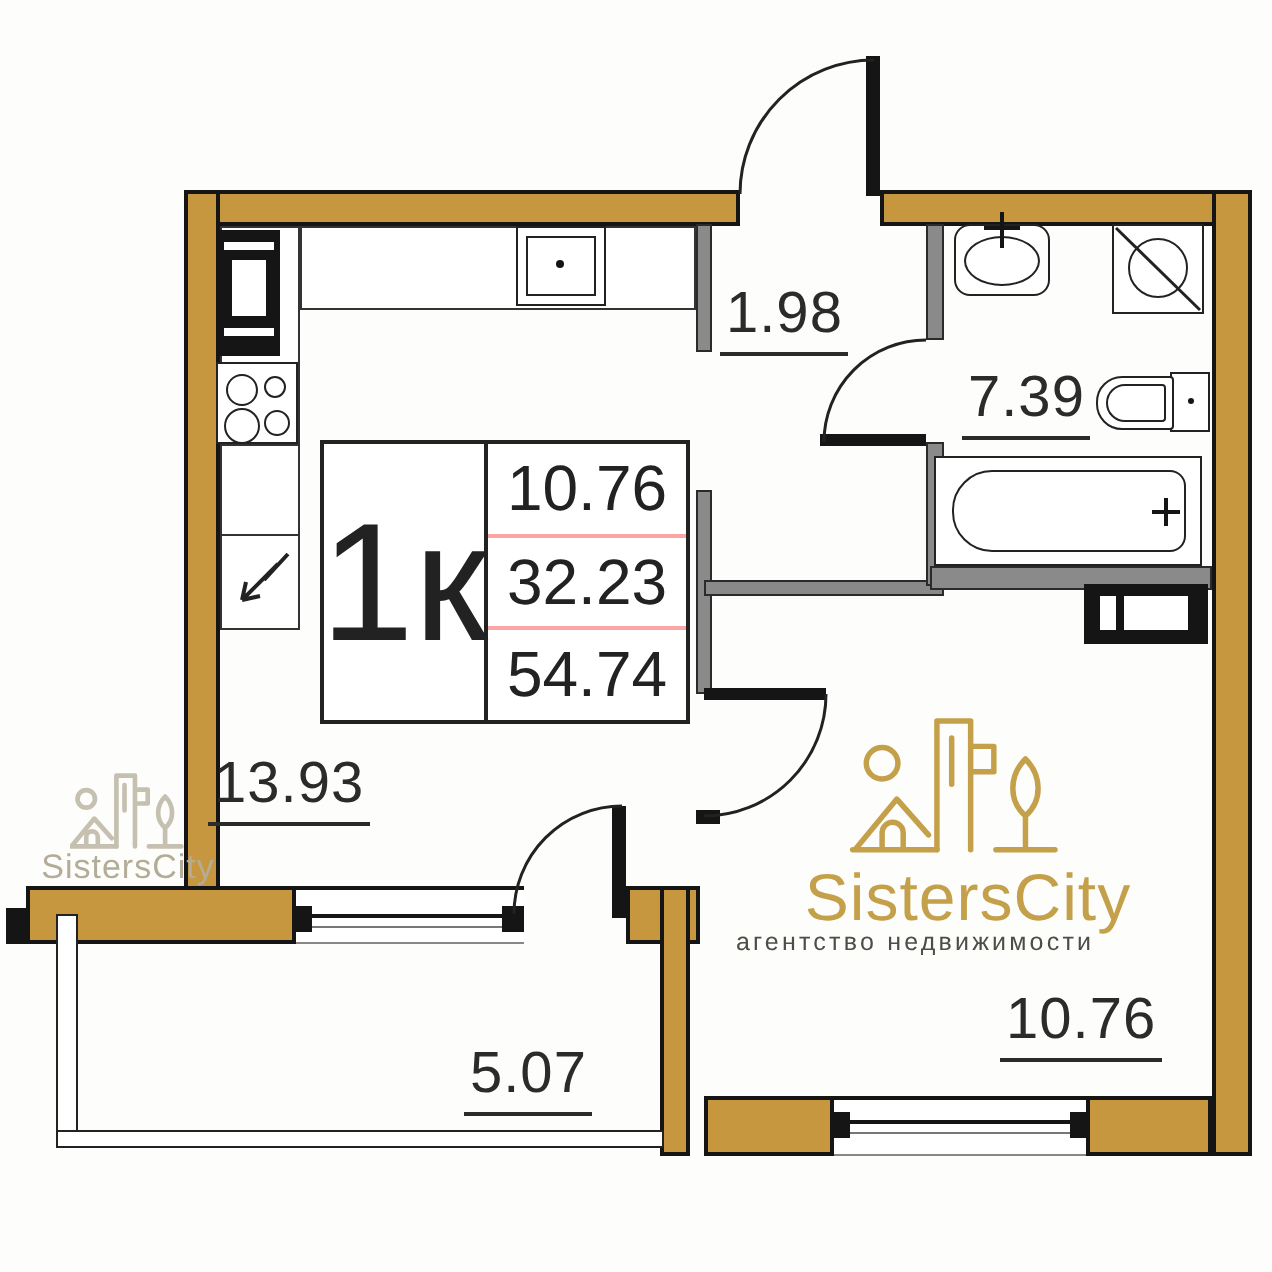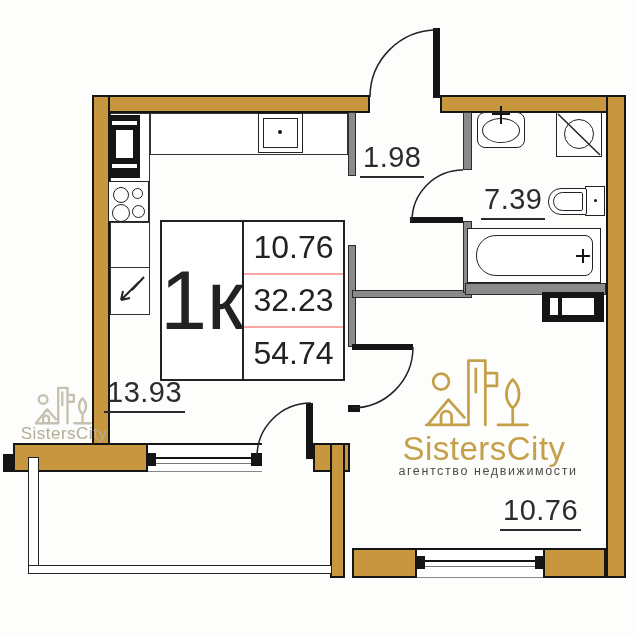--- a/index.html
+++ b/index.html
@@ -7,21 +7,21 @@
         font-family:"Liberation Sans",sans-serif;}
   .abs{position:absolute;box-sizing:border-box;}
   .wall{position:absolute;box-sizing:border-box;background:#C6973E;border:2px solid #151515;}
   .gwall{position:absolute;box-sizing:border-box;background:#8a8a8a;border:1px solid #2b2b2b;}
   .leaf{position:absolute;box-sizing:border-box;background:#151515;}
   .fx{position:absolute;box-sizing:border-box;background:#fff;border:1.5px solid #222;}
   .thinbox{position:absolute;box-sizing:border-box;background:#fff;border:1.5px solid #222;}
   .line{position:absolute;background:#151515;}
   .area-label{position:absolute;font-weight:500;color:#2b2b2b;
     border-bottom:2.5px solid #2b2b2b;padding:0 3px 2px;letter-spacing:.5px;}
-  .infobox{position:absolute;left:160px;top:220px;width:185px;height:161px;
+  .infobox{position:absolute;left:160px;top:220px;width:185px;height:142px;
     background:#fff;border:2px solid #222;display:flex;box-sizing:border-box;}
   .infobox .unit{width:80px;border-right:2px solid #222;display:flex;align-items:center;
     justify-content:center;font-size:84px;font-weight:500;color:#222;}
   .infobox .vals{flex:1;display:flex;flex-direction:column;}
   .infobox .vals div{flex:1;display:flex;align-items:center;justify-content:center;
     font-size:32px;font-weight:500;color:#222;}
   .infobox .vals div + div{border-top:2px solid #fca5a5;}
   .brand-name{position:absolute;color:#C4A04A;font-weight:500;}
   .brand-tagline{position:absolute;color:#4f4c45;font-weight:500;}
   svg{display:block;}
@@ -123,30 +123,31 @@
     <div class="vals">
       <div>10.76</div>
       <div>32.23</div>
       <div>54.74</div>
     </div>
   </div>
 
   <div class="area-label" style="left:360px;top:141px;font-size:29px;">1.98</div>
   <div class="area-label" style="left:481px;top:183px;font-size:29px;">7.39</div>
   <div class="area-label" style="left:104px;top:376px;font-size:29px;">13.93</div>
+  <div class="area-label" style="left:232px;top:521px;font-size:29px;">5.07</div>
   <div class="area-label" style="left:500px;top:494px;font-size:29px;">10.76</div>
 
   <svg class="abs" style="left:425px;top:350px;" width="108" height="78" viewBox="0 0 100 74" fill="none" stroke="#C4A04A" stroke-width="2.6" stroke-linecap="round" stroke-linejoin="round">
     <circle cx="14" cy="30" r="7.5"></circle>
     <path d="M2 70 L21 47 L36 64 M14 70 V63 A5 5 0 0 1 24 63 V70 M0 71 H40"></path>
     <path d="M40 71 V10 H56 V71 M56 22 H67 V34 H56 M47 18 V40"></path>
     <path d="M82 28 C90 36 90 48 82 55 C74 48 74 36 82 28 M82 55 V70 M68 71 H96"></path>
   </svg>
   <div class="brand-name" style="left:394px;top:430px;width:180px;text-align:center;font-size:33px;letter-spacing:.5px;">SistersCity</div>
-  <div class="brand-tagline" style="left:388px;top:464px;width:200px;text-align:center;font-size:12.5px;letter-spacing:1.6px;">агентство недвижимости</div>
+  <div class="brand-tagline" style="left:368px;top:464px;width:200px;font-size:12.5px;letter-spacing:1.6px;">агентство недвижимости</div>
 
   <svg class="abs" style="left:35px;top:382px;opacity:.75;" width="58" height="43" viewBox="0 0 100 74" fill="none" stroke="#B3AC96" stroke-width="4" stroke-linecap="round" stroke-linejoin="round">
     <circle cx="14" cy="30" r="7.5"></circle>
     <path d="M2 70 L21 47 L36 64 M14 70 V63 A5 5 0 0 1 24 63 V70 M0 71 H40"></path>
     <path d="M40 71 V10 H56 V71 M56 22 H67 V34 H56 M47 18 V40"></path>
     <path d="M82 28 C90 36 90 48 82 55 C74 48 74 36 82 28 M82 55 V70 M68 71 H96"></path>
   </svg>
   <div class="abs" style="left:12px;top:424px;width:104px;text-align:center;font-size:17px;font-weight:500;color:#B3AC96;letter-spacing:.5px;">SistersCity</div>
 
 </div>

